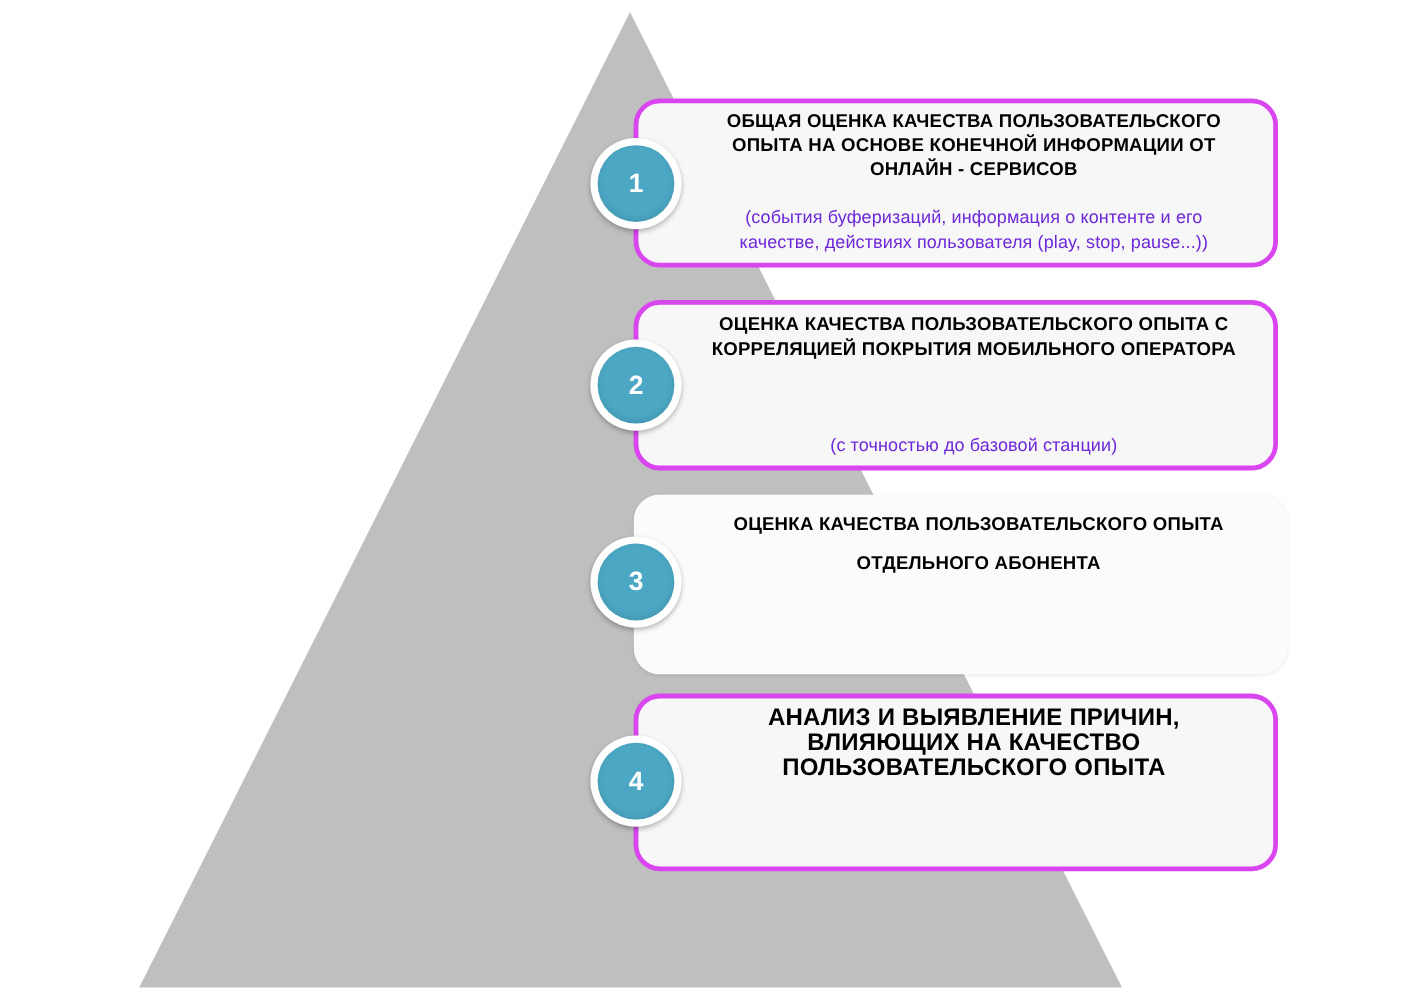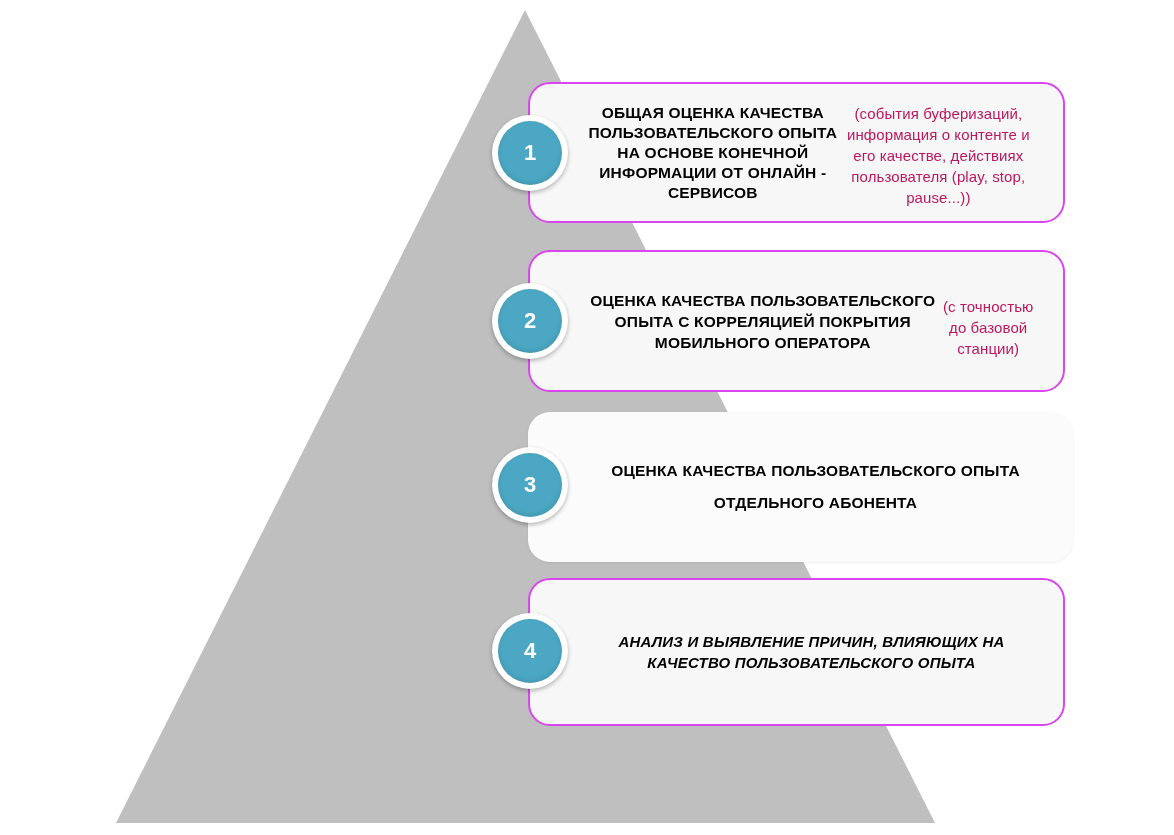--- a/index.html
+++ b/index.html
@@ -29,61 +29,61 @@
     z-index: 1;
   }
 
   
   .level-box {
     position: absolute;
     z-index: 2;
     box-sizing: border-box;
     border-radius: 22px;
     background: #f7f7f7;
-    border: 2px solid #d946ef;
+    border: 4px solid #d946ef;
     display: flex;
-    flex-direction: row;
+    flex-direction: column;
     align-items: center;
     justify-content: space-between;
     text-align: center;
     padding: 6px 26px 6px 56px;
   }
   .level-box.no-right-border {
     border-color: transparent;
     background: #fbfbfb;
     box-shadow: 0 1px 3px rgba(0,0,0,0.07);
   }
 
   .box-title {
     font-weight: bold;
     color: #000000;
     letter-spacing: 0.2px;
   }
   .box-subtitle {
-    color: #be185d;
+    color: #6d28d9;
     letter-spacing: 0.1px;
   }
 
   
   #level-box-1 { left: 528px; top: 82px; width: 537px; height: 141px; }
   #level-box-1 .box-title    { font-size: 15.5px; line-height: 20px; }
   #level-box-1 .box-subtitle { font-size: 15px;  line-height: 21px; margin-top: 6px; }
 
   
   #level-box-2 { left: 528px; top: 250px; width: 537px; height: 142px; }
   #level-box-2 .box-title    { font-size: 15.5px; line-height: 21px; }
   #level-box-2 .box-subtitle { font-size: 15px;  line-height: 21px; margin-top: 12px; }
 
   
   #level-box-3 { left: 528px; top: 412px; width: 545px; height: 150px; }
   #level-box-3 .box-title    { font-size: 15.5px; line-height: 32px; }
 
   
   #level-box-4 { left: 528px; top: 578px; width: 537px; height: 148px; }
-  #level-box-4 .box-title    { font-size: 15px; line-height: 21px; font-style: italic; }
+  #level-box-4 .box-title    { font-size: 20px; line-height: 21px; }
   #level-box-4 .box-subtitle { font-size: 15px;  line-height: 24px; }
 
   
   .badge {
     position: absolute;
     z-index: 4;
     width: 76px;
     height: 76px;
     border-radius: 50%;
     background: #ffffff;

